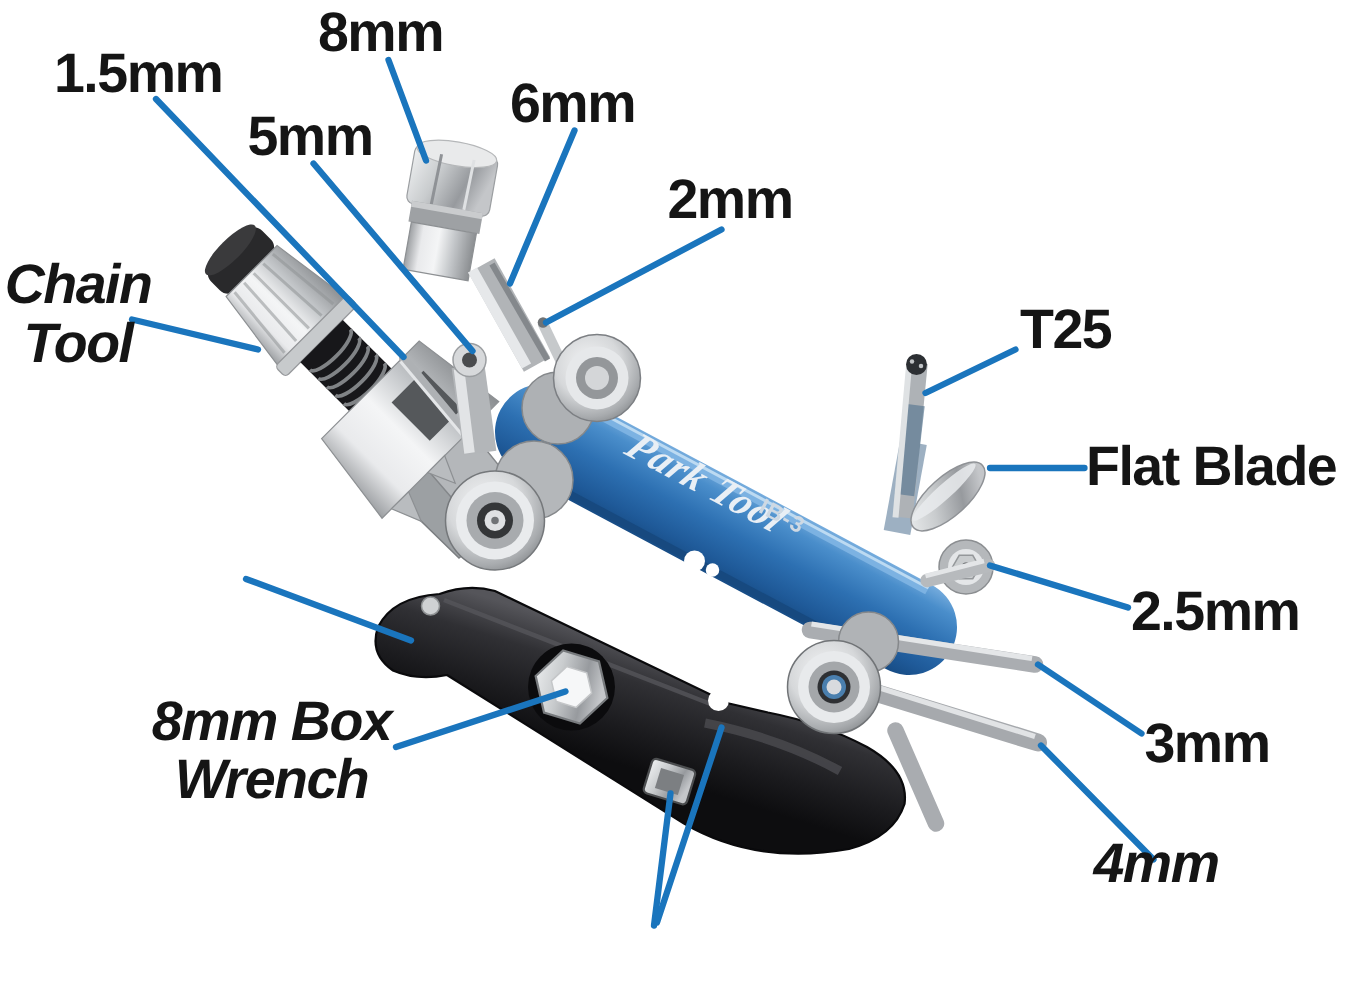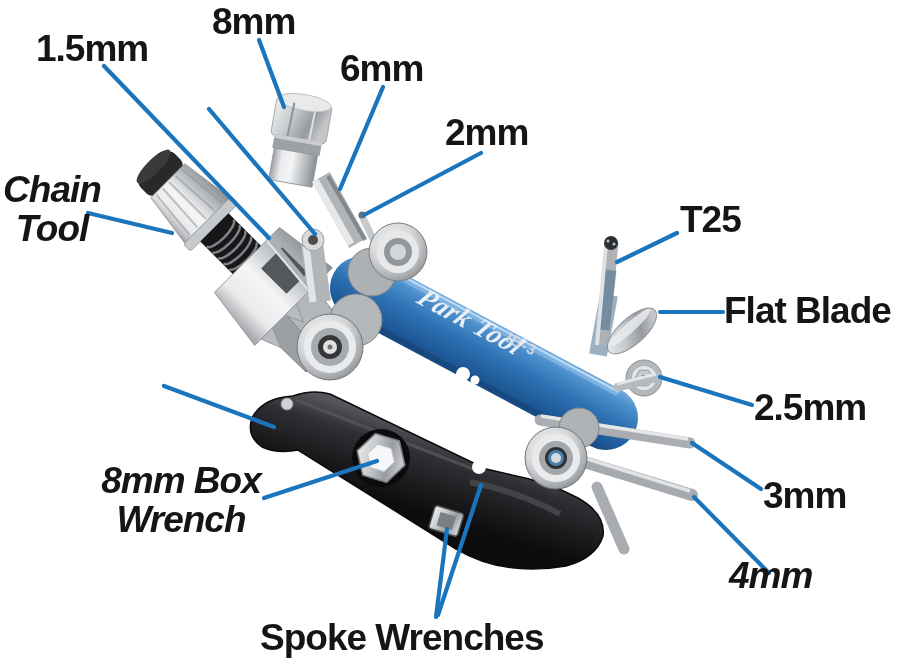--- a/index.html
+++ b/index.html
@@ -241,26 +241,26 @@
     <line class="callout-line" x1="264" y1="498" x2="377" y2="461"></line>
     <line class="callout-line" x1="761" y1="489" x2="692" y2="443"></line>
     <line class="callout-line" x1="769" y1="573" x2="694" y2="497"></line>
     <line class="callout-line" x1="436" y1="617" x2="447" y2="529"></line>
     <line class="callout-line" x1="438" y1="615" x2="481" y2="485"></line>
   </g>
 </svg>
 
 <div class="lbl" style="left:212px;top:2px;">8mm</div>
 <div class="lbl" style="left:36px;top:29px;">1.5mm</div>
+<div class="lbl" style="left:165px;top:71px;">5mm</div>
 <div class="lbl" style="left:340px;top:49px;">6mm</div>
 <div class="lbl" style="left:445px;top:113px;">2mm</div>
 <div class="lbl center" style="left:0px;top:170px;width:104px;">Chain
 Tool</div>
 <div class="lbl" style="left:680px;top:200px;">T25</div>
 <div class="lbl" style="left:724px;top:291px;">Flat Blade</div>
 <div class="lbl" style="left:754px;top:388px;">2.5mm</div>
 <div class="lbl center" style="left:86px;top:461px;width:190px;">8mm Box
 Wrench</div>
 <div class="lbl" style="left:763px;top:476px;">3mm</div>
 <div class="lbl" style="left:729px;top:556px;font-style:italic;">4mm</div>
-<div class="lbl" style="left:260px;top:618px;">Spoke Wrenches</div>
 
 </div>
 
 </body></html>

